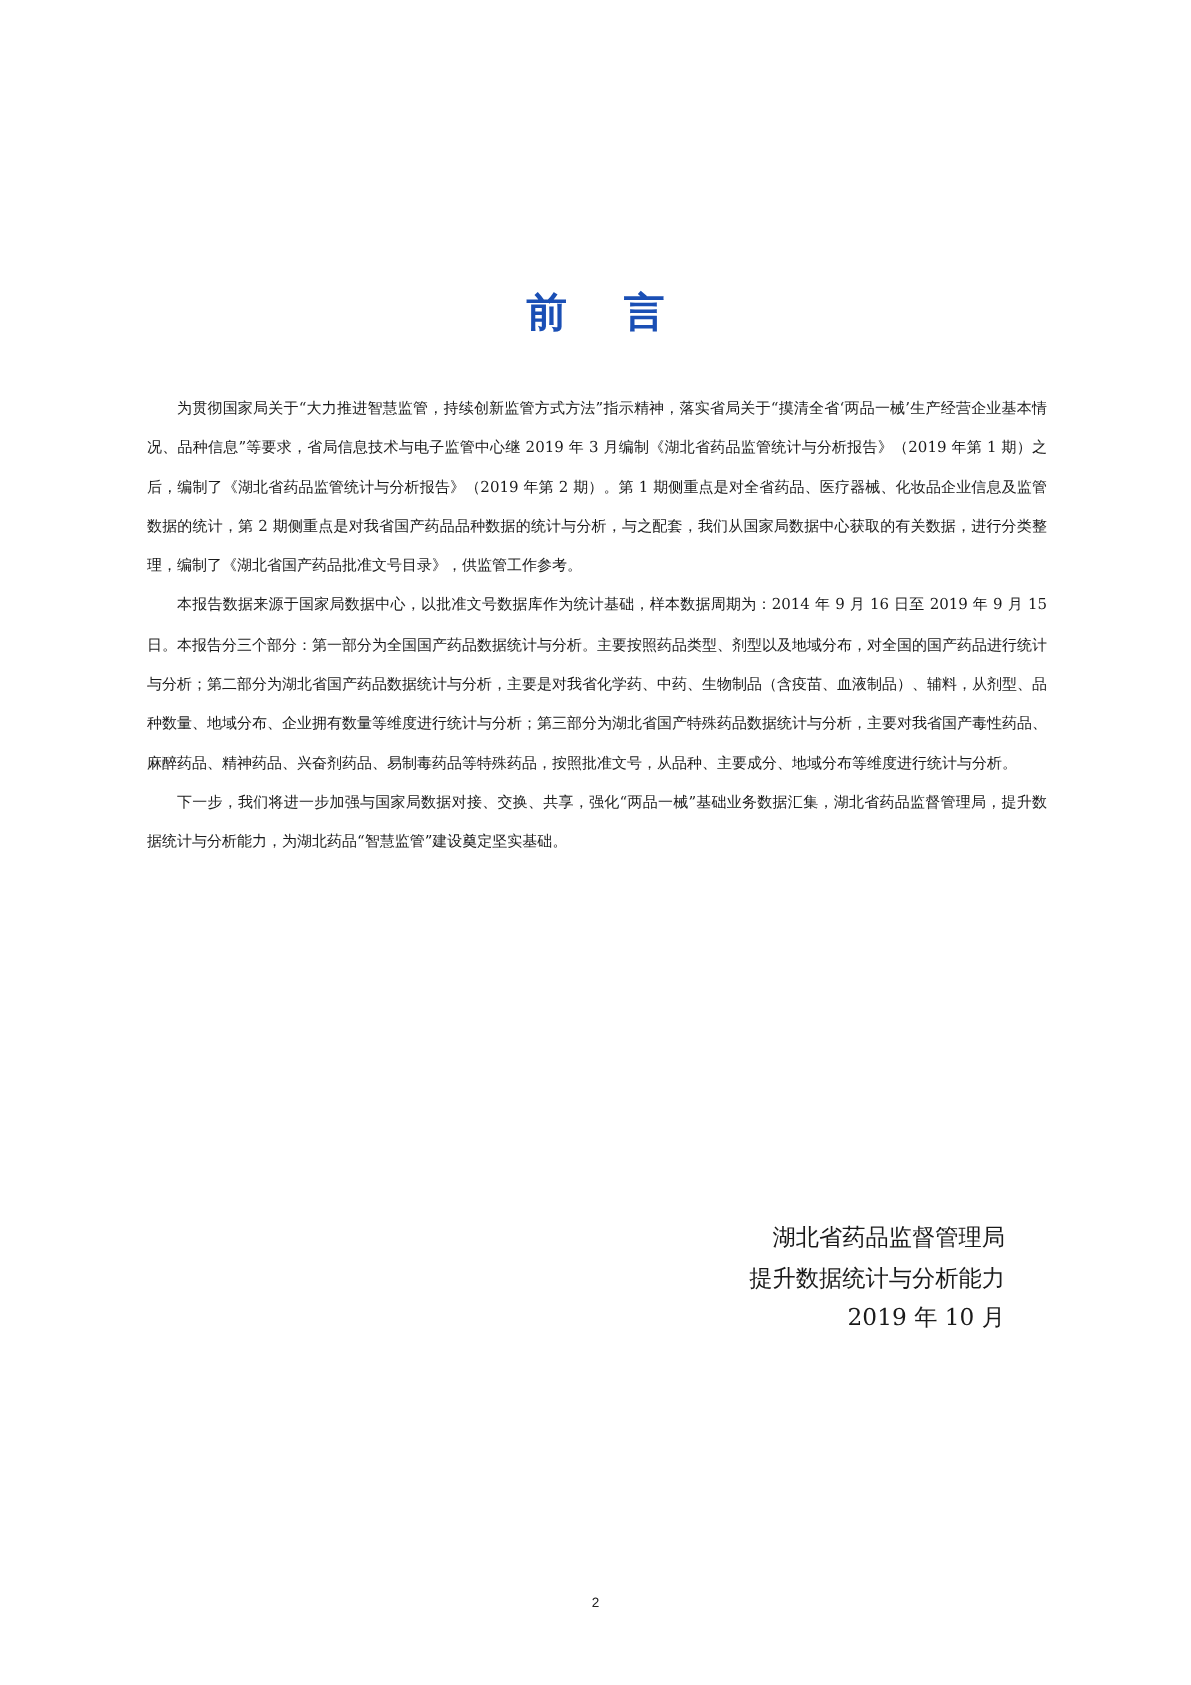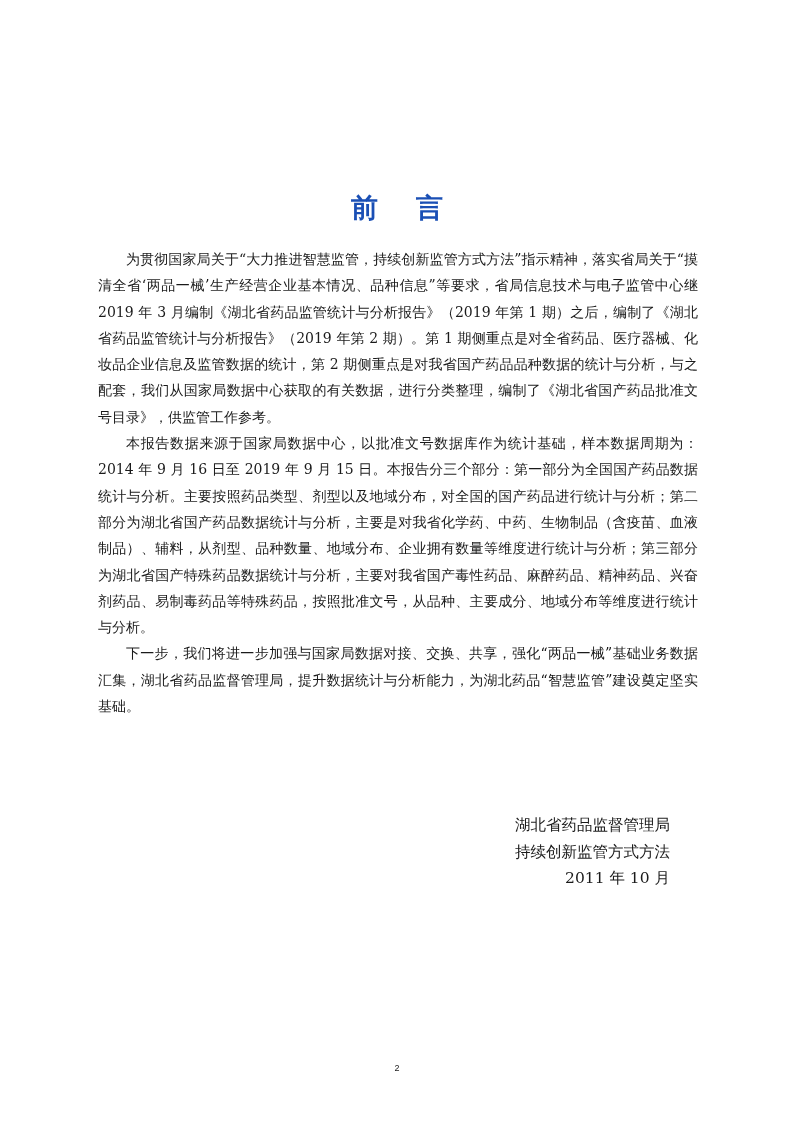--- a/index.html
+++ b/index.html
@@ -32,23 +32,23 @@
     color: #1a4fb5;
     letter-spacing: 0;
   }
   .title span.gap {
     display: inline-block;
     width: 38px;
   }
   .body-text {
     position: absolute;
     left: 98px;
-    top: 246px;
+    top: 260px;
     width: 600px;
-    font-size: 14px;
+    font-size: 10px;
     line-height: 26.3px;
     text-align: justify;
     text-justify: inter-ideograph;
   }
   .body-text p {
     margin: 0;
     text-indent: 2em;
   }
   .signature {
     position: absolute;
@@ -83,19 +83,19 @@
   </div>
 
   <div class="body-text">
     <p>为贯彻国家局关于“大力推进智慧监管，持续创新监管方式方法”指示精神，落实省局关于“摸清全省‘两品一械’生产经营企业基本情况、品种信息”等要求，省局信息技术与电子监管中心继 2019 年 3 月编制《湖北省药品监管统计与分析报告》（2019 年第 1 期）之后，编制了《湖北省药品监管统计与分析报告》（2019 年第 2 期）。第 1 期侧重点是对全省药品、医疗器械、化妆品企业信息及监管数据的统计，第 2 期侧重点是对我省国产药品品种数据的统计与分析，与之配套，我们从国家局数据中心获取的有关数据，进行分类整理，编制了《湖北省国产药品批准文号目录》，供监管工作参考。</p>
     <p>本报告数据来源于国家局数据中心，以批准文号数据库作为统计基础，样本数据周期为：2014 年 9 月 16 日至 2019 年 9 月 15 日。本报告分三个部分：第一部分为全国国产药品数据统计与分析。主要按照药品类型、剂型以及地域分布，对全国的国产药品进行统计与分析；第二部分为湖北省国产药品数据统计与分析，主要是对我省化学药、中药、生物制品（含疫苗、血液制品）、辅料，从剂型、品种数量、地域分布、企业拥有数量等维度进行统计与分析；第三部分为湖北省国产特殊药品数据统计与分析，主要对我省国产毒性药品、麻醉药品、精神药品、兴奋剂药品、易制毒药品等特殊药品，按照批准文号，从品种、主要成分、地域分布等维度进行统计与分析。</p>
     <p>下一步，我们将进一步加强与国家局数据对接、交换、共享，强化“两品一械”基础业务数据汇集，湖北省药品监督管理局，提升数据统计与分析能力，为湖北药品“智慧监管”建设奠定坚实基础。</p>
   </div>
 
   <div class="signature">
     <div>湖北省药品监督管理局</div>
-    <div>持续创新监管方式方法</div>
-    <div>2011 年 10 月</div>
+    <div>提升数据统计与分析能力</div>
+    <div>2019 年 10 月</div>
   </div>
 
   <div class="page-number">2</div>
 
 </div>
 
 </body></html>

